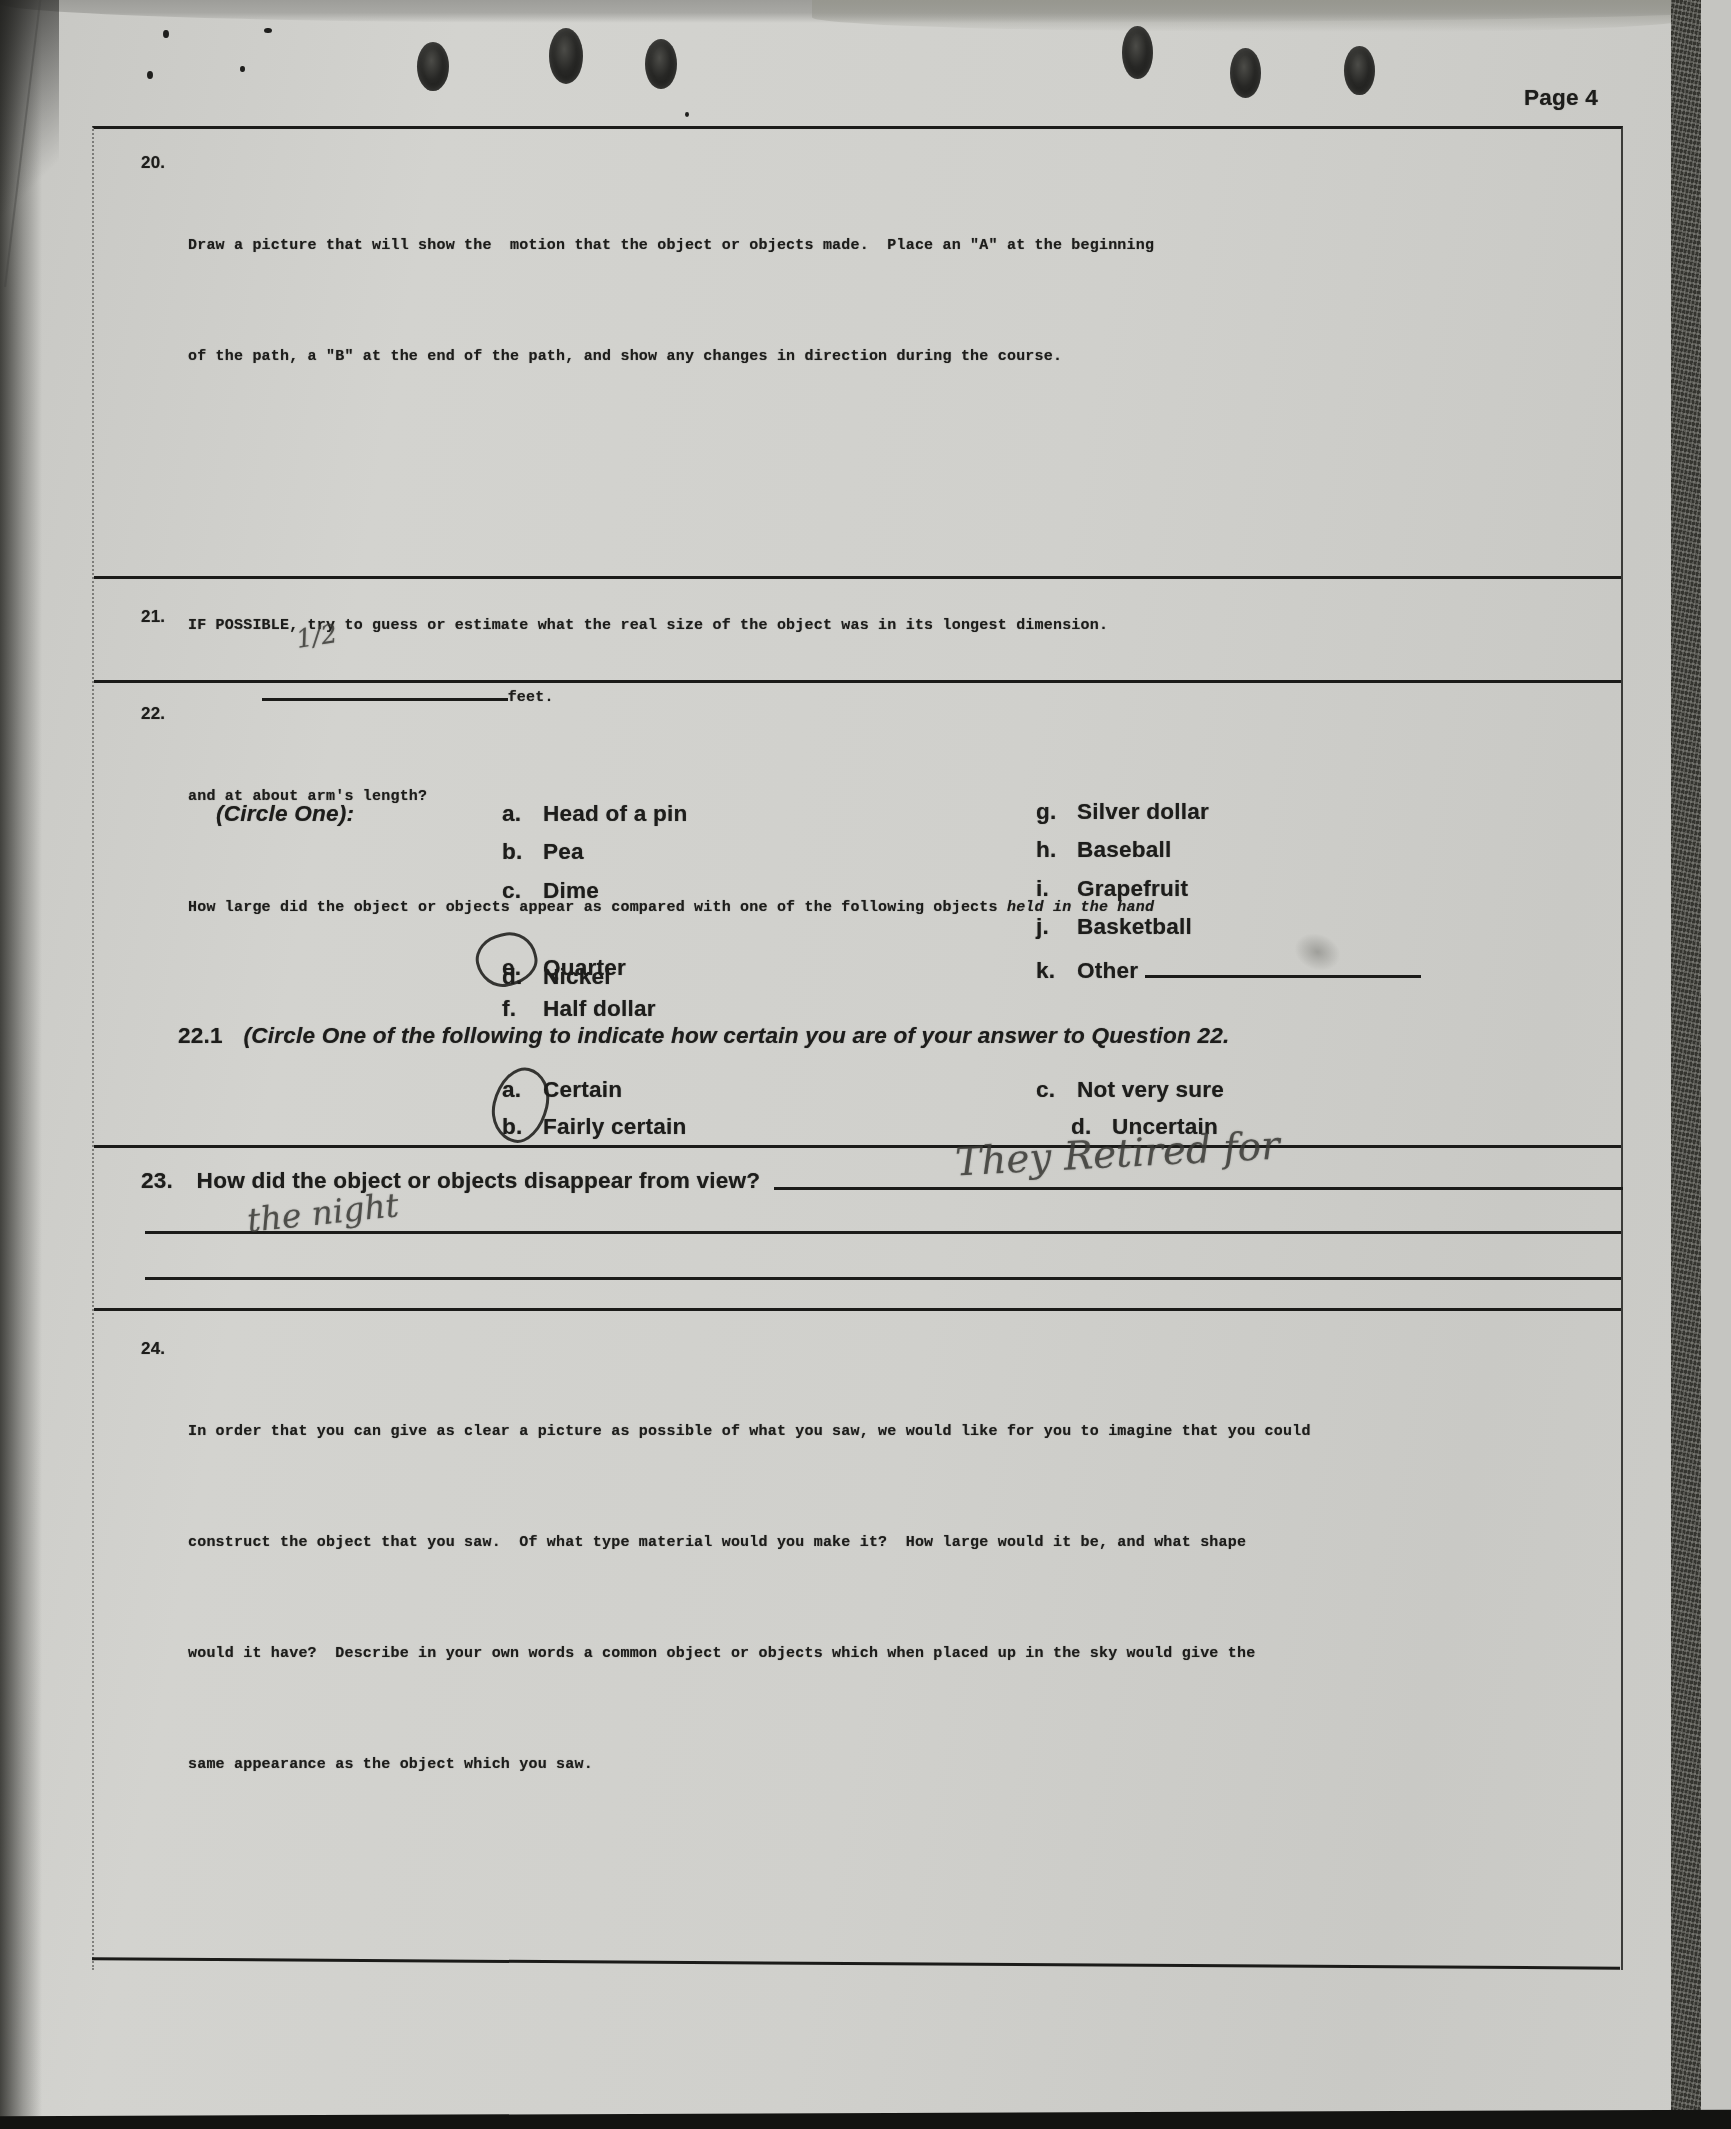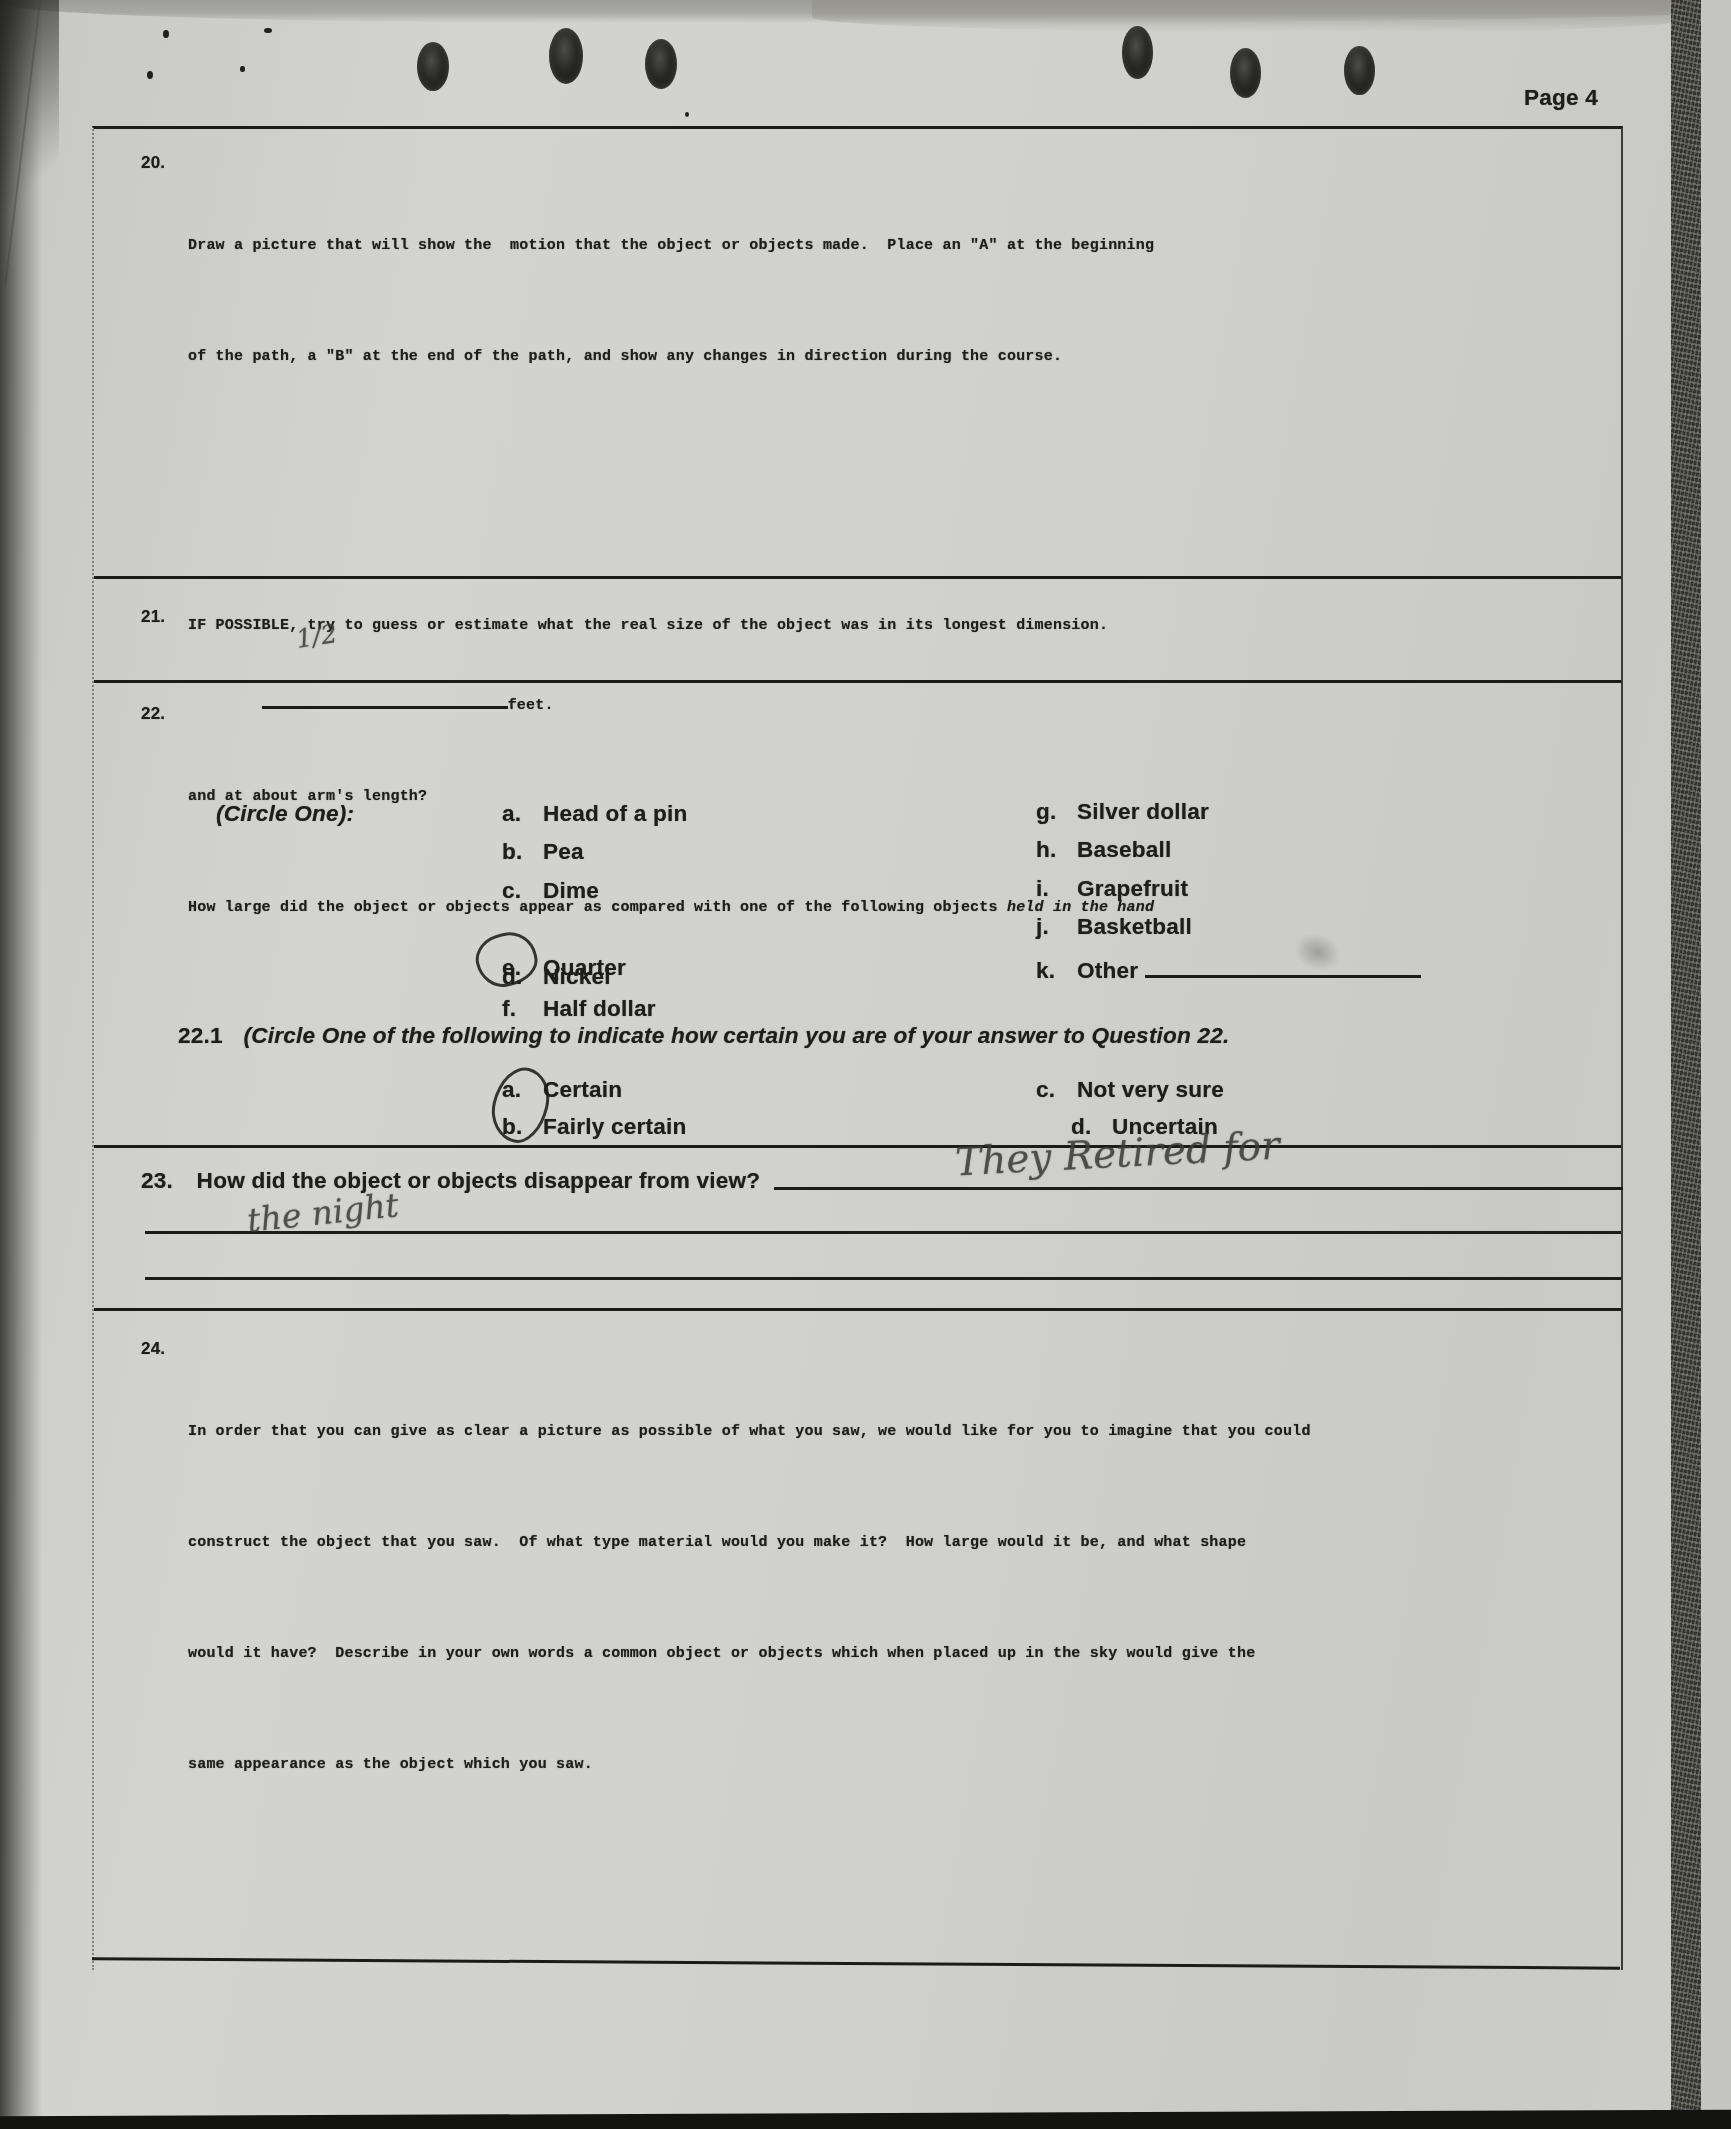--- a/index.html
+++ b/index.html
@@ -86,21 +86,21 @@
       <div class="qtext ink" style="top:23.6px;width:1417px;">
         <div class="line">Draw a picture that will show the  motion that the object or objects made.  Place an "A" at the beginning</div>
         <div class="line">of the path, a "B" at the end of the path, and show any changes in direction during the course.</div>
       </div>
       <div style="position:absolute;left:0;top:103px;width:100%;height:339px;"></div>
     </div>
 
     <div class="section s21">
       <div class="qnum ink" style="top:27.6px;">21.</div>
       <div class="qtext ink" style="top:27.6px;width:1437px;">IF POSSIBLE, try to guess or estimate what the real size of the object was in its longest dimension.</div>
-      <div class="qtext ink" style="top:66px;">
+      <div class="qtext ink" style="top:58px;">
         <span class="blank" style="width:246px;height:23.6px;"></span><span>feet.</span>
       </div>
       <div class="hand" style="left:202px;top:42px;font-size:25.6px;transform:rotate(-9deg);">1/2</div>
     </div>
 
     <div class="section s22">
       <div class="qnum ink" style="top:20.7px;">22.</div>
       <div class="qtext ink" style="top:20.7px;width:1437px;">
         <div class="line">and at about arm's length?</div>
         <div class="line"><span>How large did the object or objects appear as compared with one of the following objects </span><span class="it">held in the hand</span></div>

